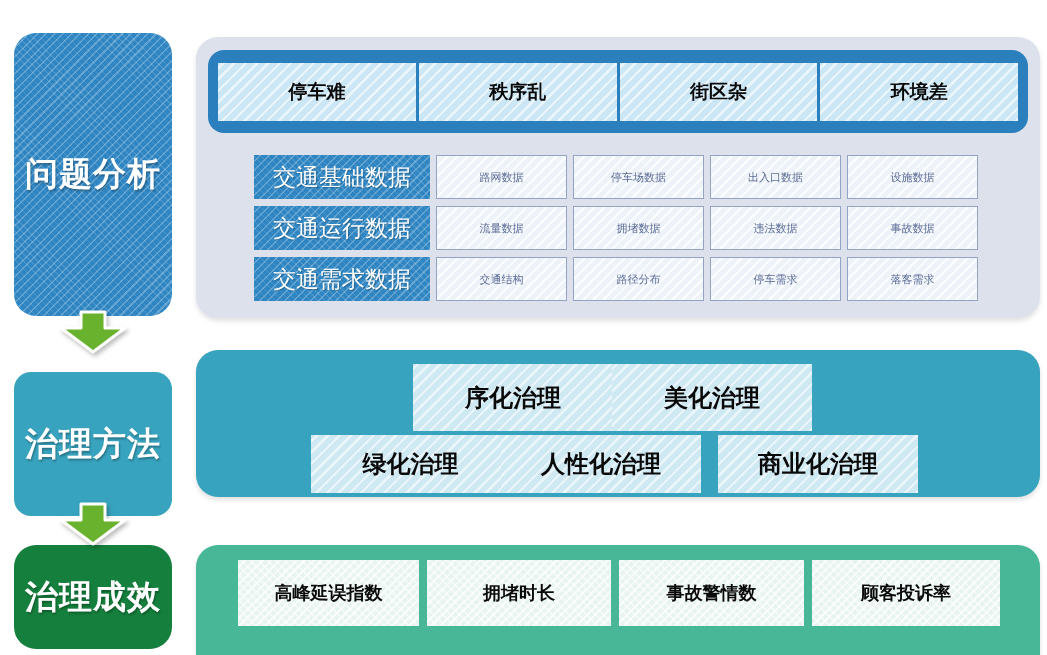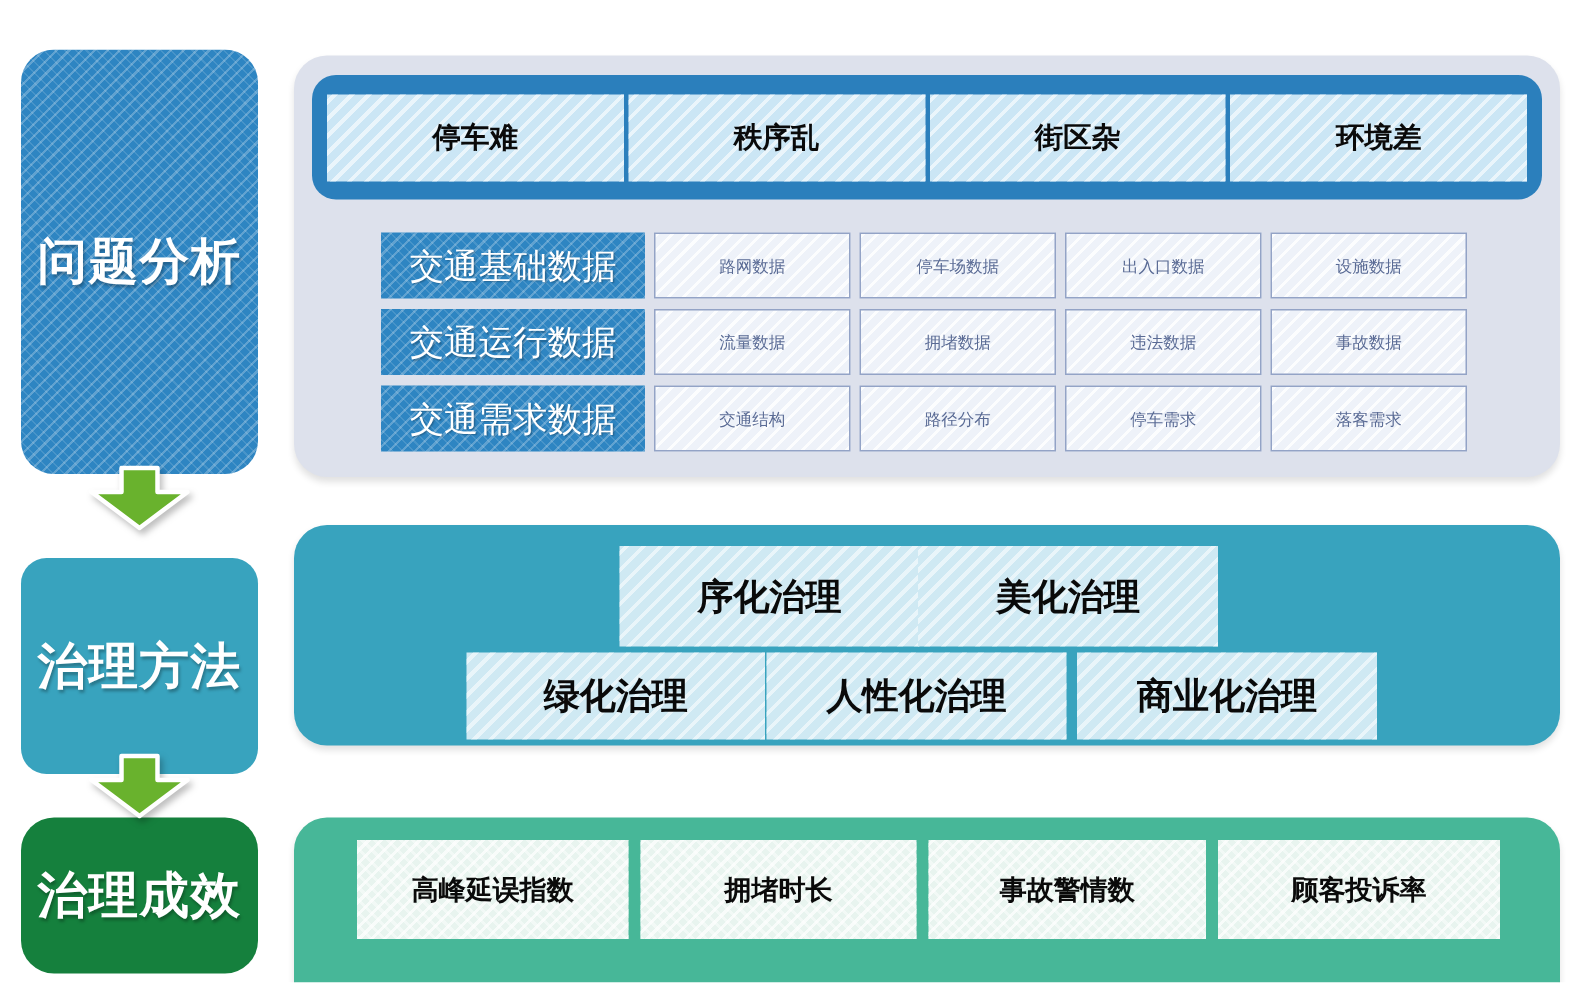--- a/index.html
+++ b/index.html
@@ -57,21 +57,21 @@
              background-image:repeating-linear-gradient(-45deg, rgba(255,255,255,.85) 0 2px, transparent 2px 7px);}
 
   
   .method-box{position:absolute;display:flex;align-items:center;justify-content:center;
               font-size:24px;font-weight:bold;color:#0a0a0a;
               background-color:#cfe9f3;
               background-image:repeating-linear-gradient(-45deg, rgba(255,255,255,.55) 0 2.5px, transparent 2.5px 8px);}
   .m-r1{top:14px;height:67px;width:200px;}
   .m-r2{top:85px;height:58px;width:200px;}
   .m-0{left:217px;} .m-1{left:405px;margin-left:11px;}
-  .m-2{left:115px;width:199px;} .m-3{left:315px;} .m-4{left:522px;}
+  .m-2{left:115px;width:199px;} .m-3{left:305px;} .m-4{left:522px;}
 
   
   .effect-box{position:absolute;top:15px;height:66px;display:flex;align-items:center;justify-content:center;
               font-size:18px;font-weight:bold;color:#0a0a0a;
               background-color:#e8f4ef;
               background-image:
                 repeating-linear-gradient(-45deg, rgba(255,255,255,.7) 0 2px, transparent 2px 6px),
                 repeating-linear-gradient(45deg, rgba(255,255,255,.45) 0 2px, transparent 2px 6px);}
   .e-0{left:42px;width:181px;}
   .e-1{left:231px;width:184px;}

